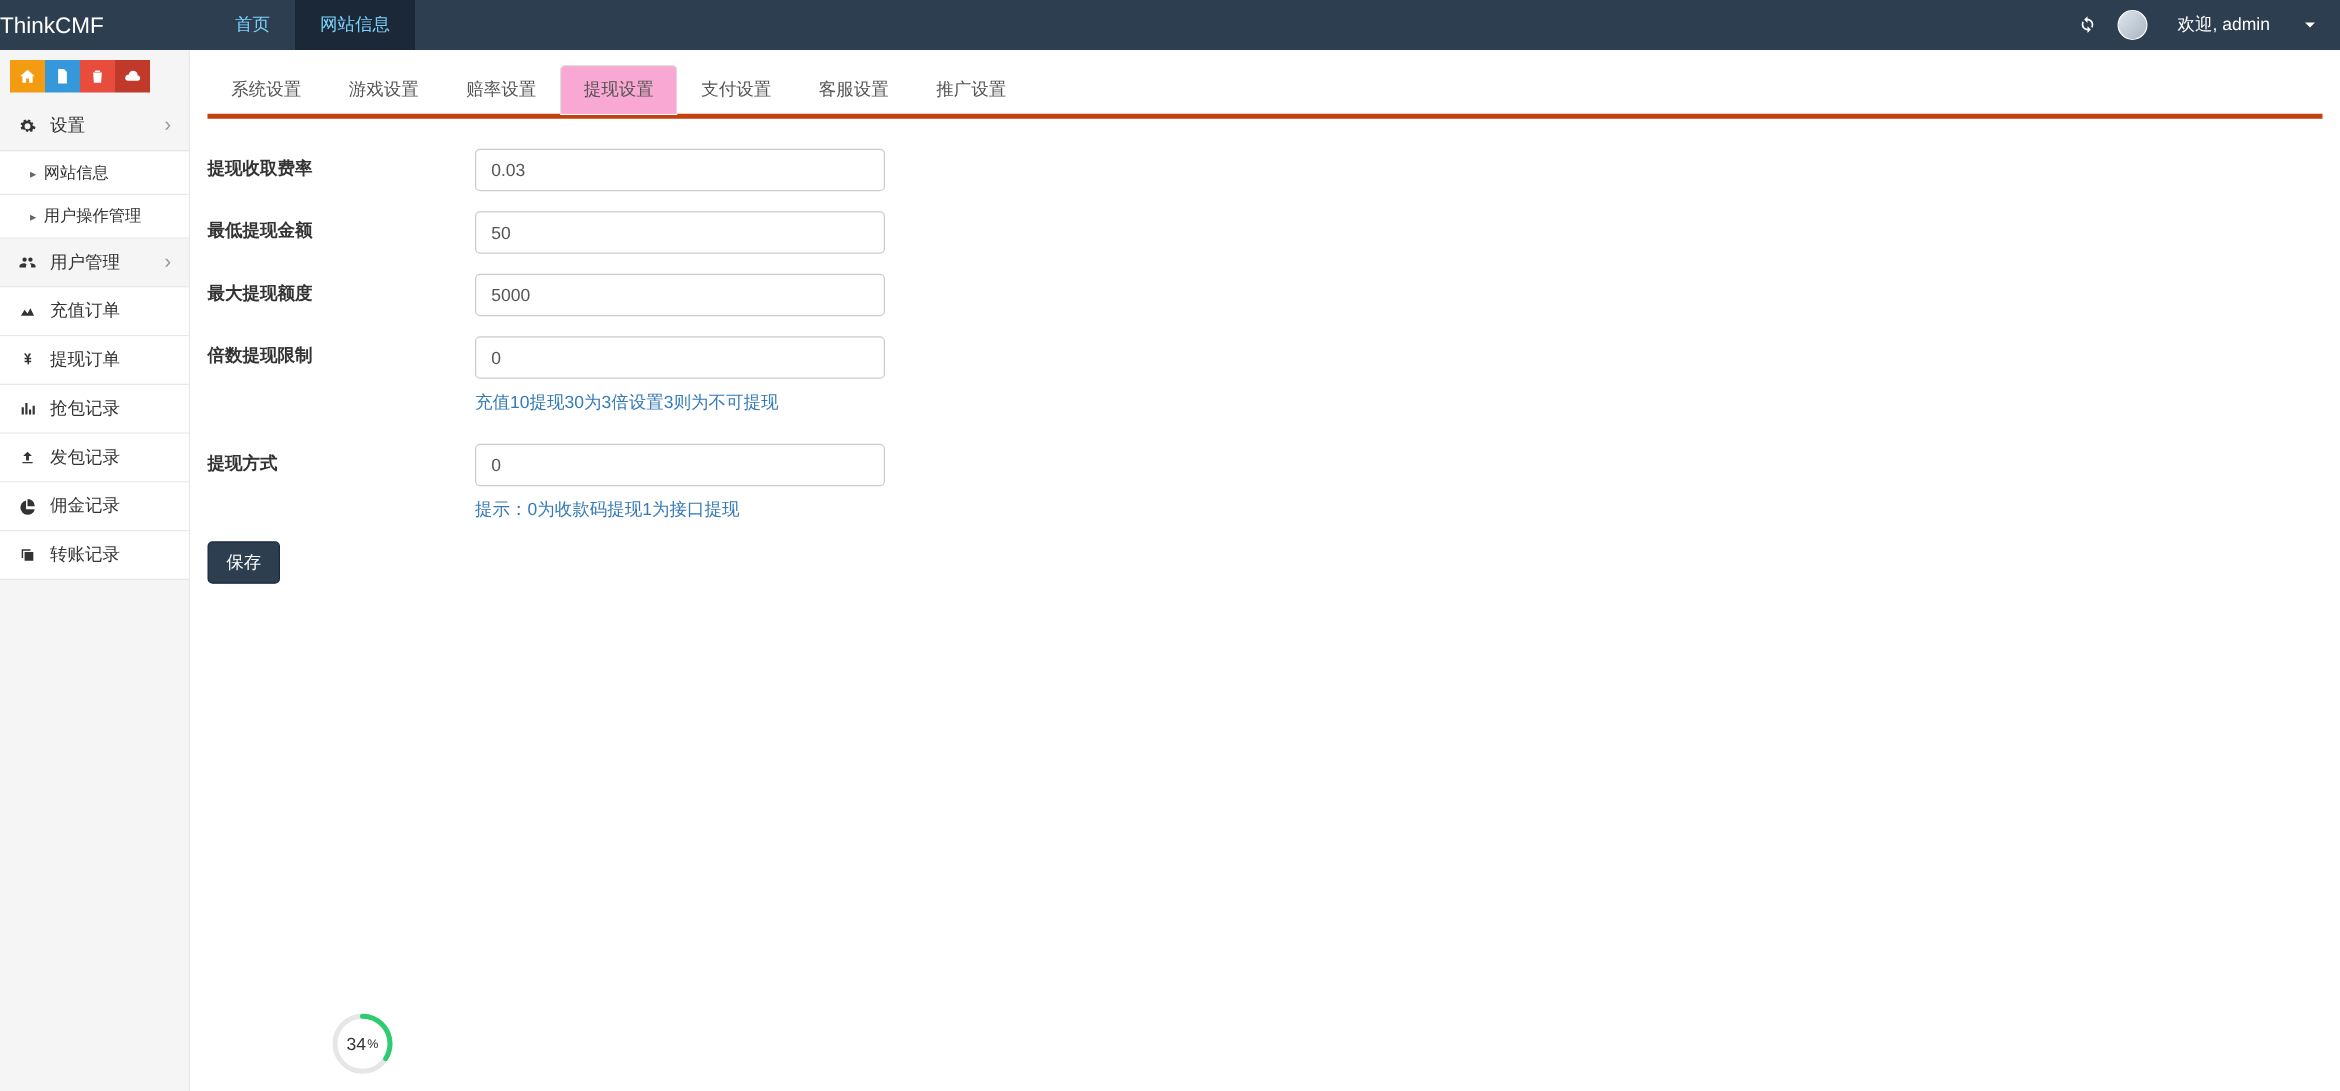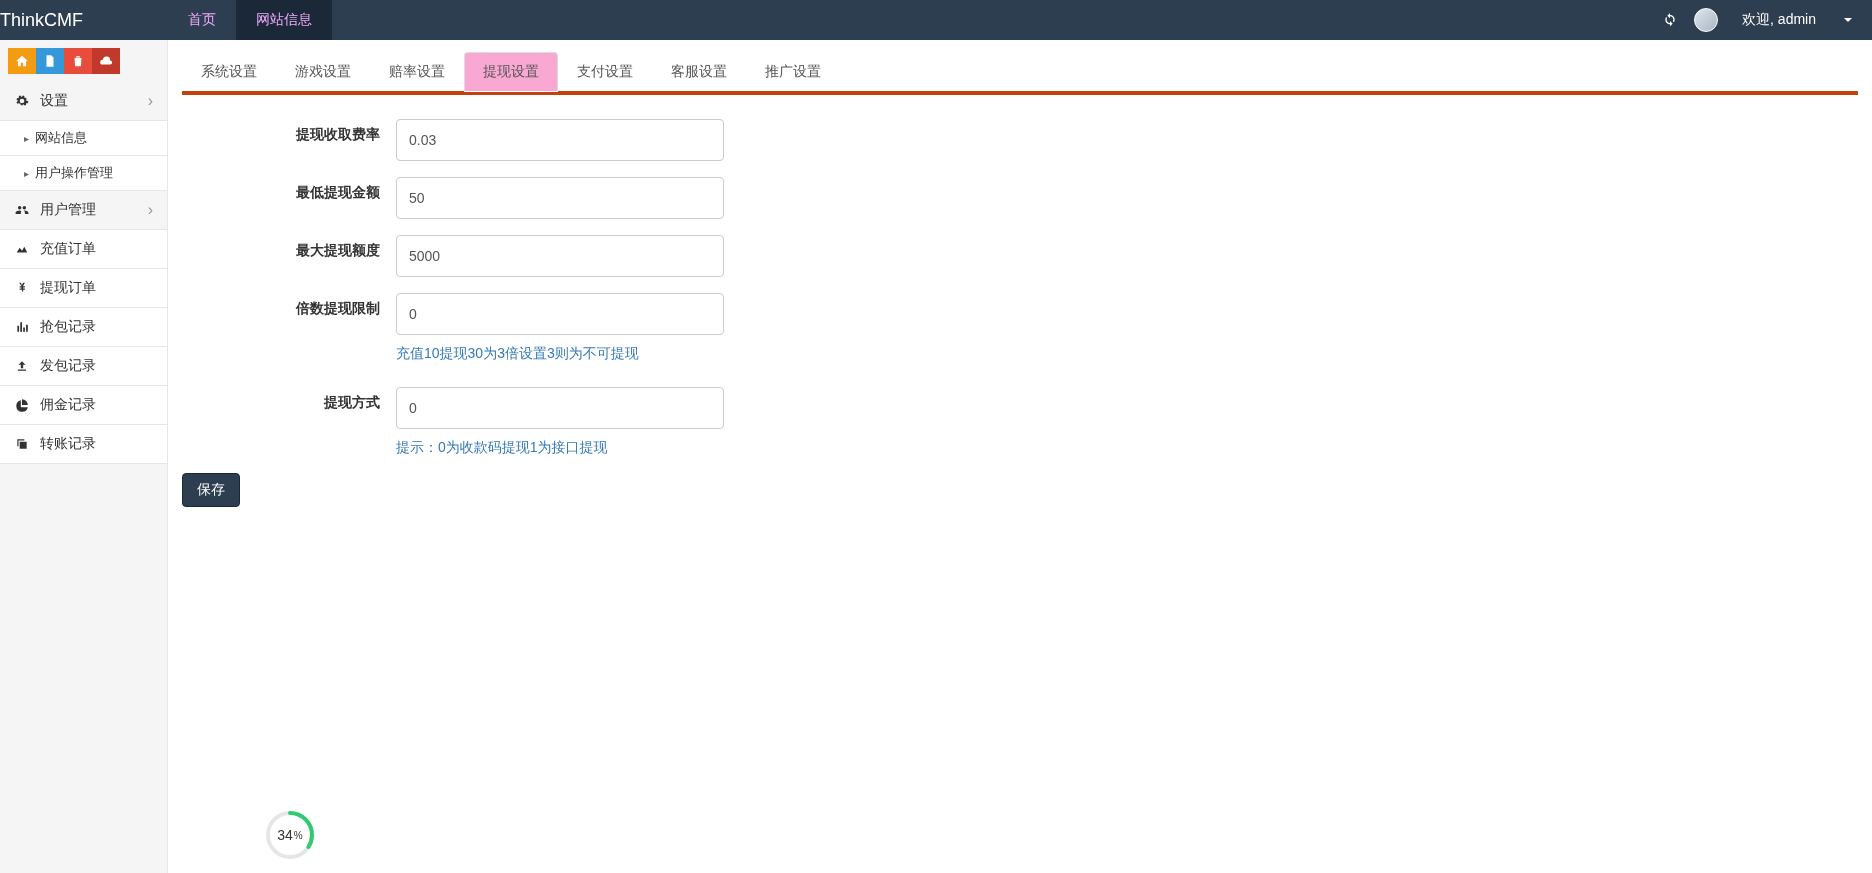--- a/index.html
+++ b/index.html
@@ -2,31 +2,31 @@
 <html><head>
   <meta charset="utf-8">
   <style>
     * { margin: 0; padding: 0; box-sizing: border-box; }
     body { font-family: "Helvetica Neue", Helvetica, Arial, "Microsoft YaHei", sans-serif; font-size: 14px; color: #333; background: #fff; }
     
     
     .header { height: 40px; background: #2c3e50; display: flex; align-items: center; color: #fff; }
     .brand { width: 168px; text-align: left; font-size: 18px; font-weight: 500; color: #fff; }
     .nav-tabs-top { display: flex; height: 100%; }
-    .nav-tab-top { padding: 0 20px; display: flex; align-items: center; color: #f0abfc; cursor: pointer; font-size: 14px; }
+    .nav-tab-top { padding: 0 20px; display: flex; align-items: center; color: #7dd3fc; cursor: pointer; font-size: 14px; }
     .nav-tab-top.active { background: #1a2838; }
     .header-right { margin-left: auto; display: flex; align-items: center; gap: 16px; padding-right: 20px; }
     .refresh-icon { color: #fff; cursor: pointer; }
     .user-area { display: flex; align-items: center; gap: 24px; color: #fff; cursor: pointer; }
     .avatar { width: 24px; height: 24px; border-radius: 50%; background: linear-gradient(135deg,#dfe6ec,#a8b5c4); border: 1px solid #fff; }
     .caret { display: inline-block; margin-left: 4px; vertical-align: middle; border-top: 4px solid; border-right: 4px solid transparent; border-left: 4px solid transparent; }
 
     
     .container { display: flex; height: calc(100vh - 40px); }
-    .sidebar { width: 168px; background: #f5f5f5; border-right: 1px solid #e7e7e7; flex-shrink: 0; }
+    .sidebar { width: 152px; background: #f5f5f5; border-right: 1px solid #e7e7e7; flex-shrink: 0; }
     .toolbar-buttons { padding: 8px; display: flex; gap: 0; }
     .mini-btn { width: 28px; height: 26px; display: flex; align-items: center; justify-content: center; color: #fff; cursor: pointer; font-size: 12px; }
     .mini-btn.orange { background: #f39c12; }
     .mini-btn.blue { background: #3498db; }
     .mini-btn.red { background: #e74c3c; }
     .mini-btn.red2 { background: #c0392b; }
     
     .sidebar-menu { list-style: none; }
     .sidebar-item { padding: 10px 14px; border-bottom: 1px solid #e7e7e7; cursor: pointer; display: flex; align-items: center; gap: 10px; color: #333; font-size: 14px; position: relative; background: #fff; }
     .sidebar-item.group { background: #f5f5f5; font-weight: normal; }
@@ -37,23 +37,23 @@
     .sidebar-icon { width: 16px; display: inline-flex; justify-content: center; }
 
     
     .main { flex: 1; padding: 0 14px 14px 14px; overflow: auto; background: #fff; position: relative; }
     .content-tabs { display: flex; border-bottom: 4px solid #c2410c; margin-top: 12px; }
     .content-tab { padding: 10px 18px; cursor: pointer; color: #555; font-size: 14px; border: 1px solid transparent; border-bottom: none; margin-bottom: -1px; }
     .content-tab.active { border: 1px solid #ddd; border-bottom: 1px solid #fff; background: #f9a8d4; color: #555; border-radius: 4px 4px 0 0; }
 
     .form { padding: 24px 0; max-width: 900px; }
     .form-row { display: flex; align-items: flex-start; margin-bottom: 16px; }
-    .form-label { width: 214px; text-align: right; padding-right: 16px; padding-top: 7px; font-weight: 700; font-size: 14px; }
+    .form-label { width: 214px; text-align: left; padding-right: 16px; padding-top: 7px; font-weight: 700; font-size: 14px; }
     .form-control-wrap { flex: 0 0 328px; }
-    .form-input { width: 100%; height: 34px; padding: 20px 12px; border: 1px solid #ccc; border-radius: 4px; font-size: 14px; color: #555; }
+    .form-input { width: 100%; height: 34px; padding: 8px 12px; border: 1px solid #ccc; border-radius: 4px; font-size: 14px; color: #555; }
     .form-help { color: #337ab7; font-size: 14px; margin-top: 10px; }
     .btn-save { background: #2c3e50; color: #fff; border: 1px solid #1a2838; padding: 7px 14px; border-radius: 4px; cursor: pointer; font-size: 14px; }
 
     
     .progress-badge { position: fixed; left: 264px; bottom: 12px; width: 52px; height: 52px; }
     .progress-ring { position: relative; width: 52px; height: 52px; }
     .progress-ring svg { transform: rotate(-90deg); }
     .progress-text { position: absolute; top: 0; left: 0; width: 100%; height: 100%; display: flex; align-items: center; justify-content: center; font-size: 14px; color: #333; }
     .progress-text .pct { font-size: 10px; margin-left: 1px; }
 

